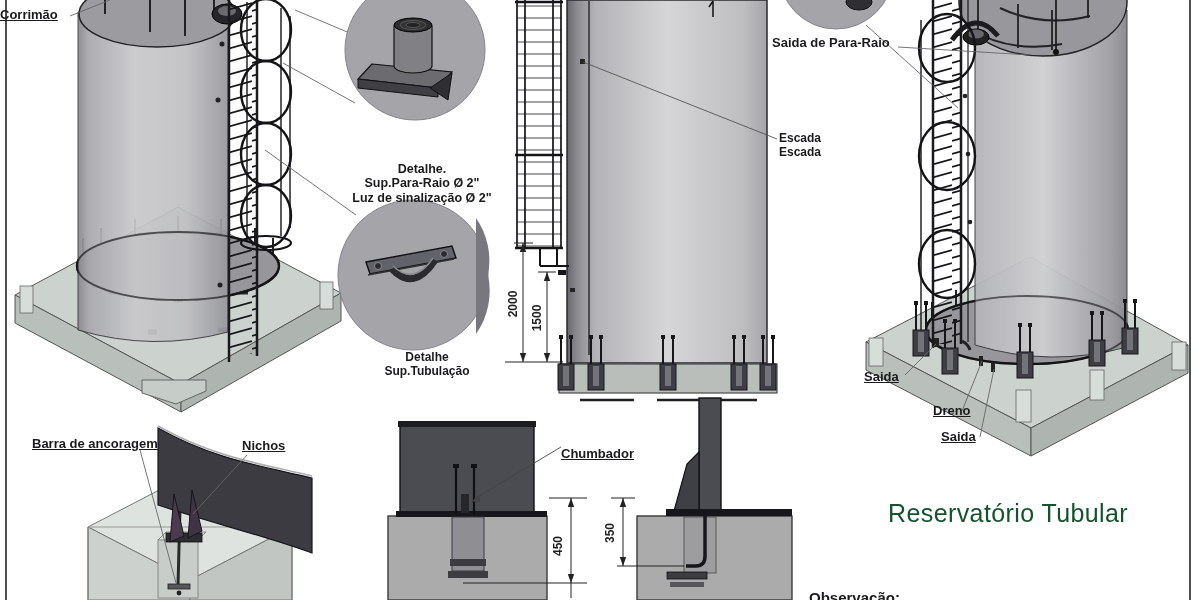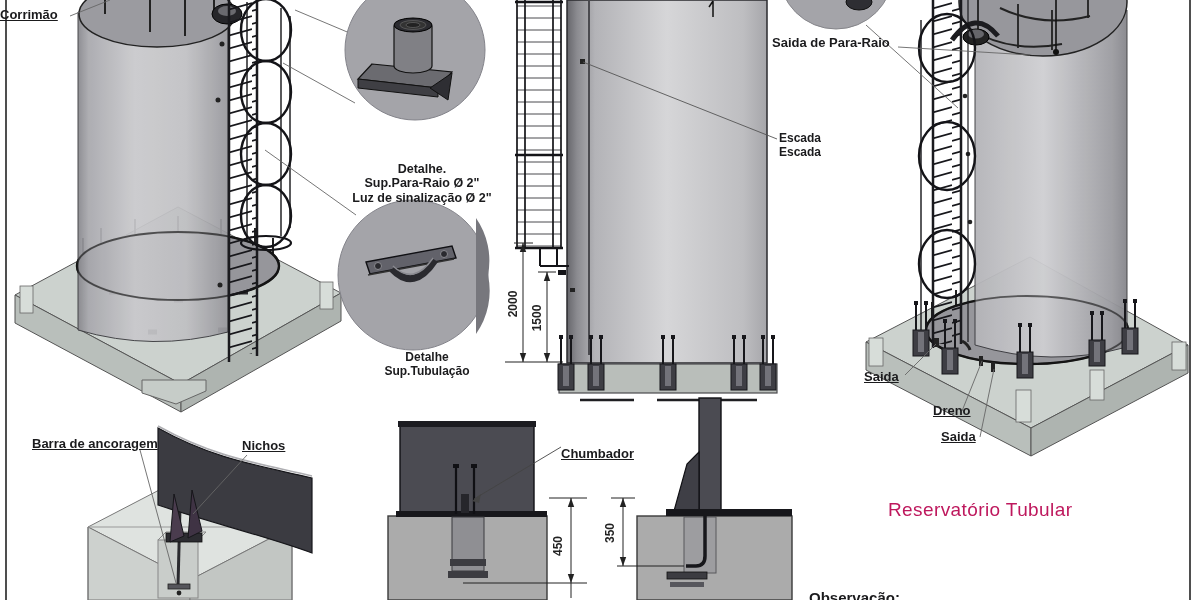--- a/index.html
+++ b/index.html
@@ -13,21 +13,21 @@
     line-height:1.1;white-space:nowrap;
   }
   .u{text-decoration:underline;}
   .ctr{text-align:center;}
   .two-line{line-height:1.15;}
   .dim{
     position:absolute;font-size:12px;font-weight:bold;color:#222;
     transform:translate(-50%,-50%) rotate(-90deg);white-space:nowrap;
   }
   .title{
-    position:absolute;font-size:19px;font-weight:400;color:#be185d;
+    position:absolute;font-size:25px;font-weight:400;color:#14532d;
     letter-spacing:.4px;white-space:nowrap;
   }
   .note{
     position:absolute;font-size:15px;font-weight:bold;color:#1b1b1d;white-space:nowrap;
   }
 </style>
 </head>
 <body>
 
 <div class="sheet">

